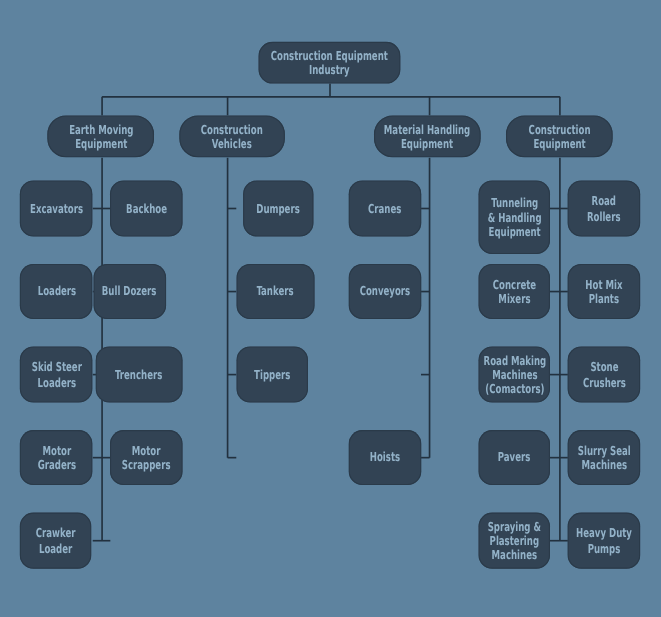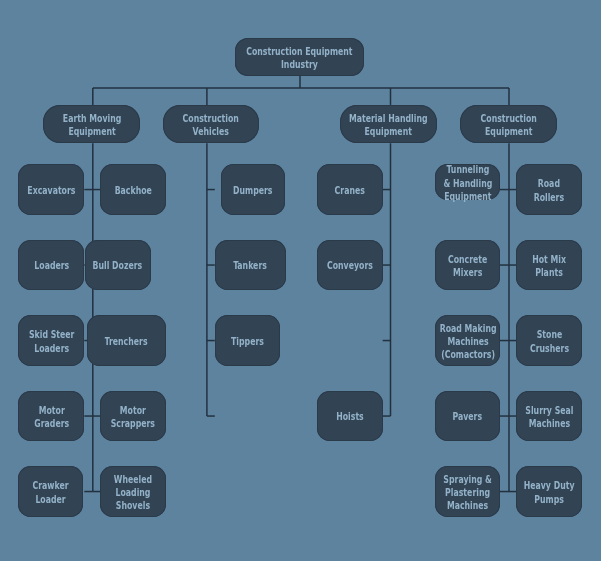--- a/index.html
+++ b/index.html
@@ -138,44 +138,39 @@
 Graders</span>
   </div>
   <div class="node" style="left:100.3px;top:390.8px;width:65.6px;height:50.5px">
     <span class="label">Motor
 Scrappers</span>
   </div>
   <div class="node" style="left:18.4px;top:466.3px;width:65px;height:50.5px">
     <span class="label">Crawker
 Loader</span>
   </div>
-  <div class="node" style="left:100.3px;top:466.3px;width:65.6px;height:50.5px">
-    <span class="label">Wheeled
-Loading
-Shovels</span>
-  </div>
   <div class="node" style="left:221px;top:164.3px;width:64px;height:50.5px">
     <span class="label">Dumpers</span>
   </div>
   <div class="node" style="left:214.8px;top:239.8px;width:71px;height:50.5px">
     <span class="label">Tankers</span>
   </div>
   <div class="node" style="left:214.8px;top:315.3px;width:65.4px;height:50.5px">
     <span class="label">Tippers</span>
   </div>
   <div class="node" style="left:317.3px;top:164.3px;width:65.4px;height:50.5px">
     <span class="label">Cranes</span>
   </div>
   <div class="node" style="left:317.3px;top:239.8px;width:65.4px;height:50.5px">
     <span class="label">Conveyors</span>
   </div>
   <div class="node" style="left:317.3px;top:390.8px;width:65.4px;height:50.5px">
     <span class="label">Hoists</span>
   </div>
-  <div class="node" style="left:435.4px;top:164.3px;width:64.6px;height:36px">
+  <div class="node" style="left:435.4px;top:164.3px;width:64.6px;height:67px">
     <span class="label">Tunneling
 &amp; Handling
 Equipment</span>
   </div>
   <div class="node" style="left:516.3px;top:164.3px;width:65.9px;height:50.5px">
     <span class="label">Road
 Rollers</span>
   </div>
   <div class="node" style="left:435.4px;top:239.8px;width:64.6px;height:50.5px">
     <span class="label">Concrete

